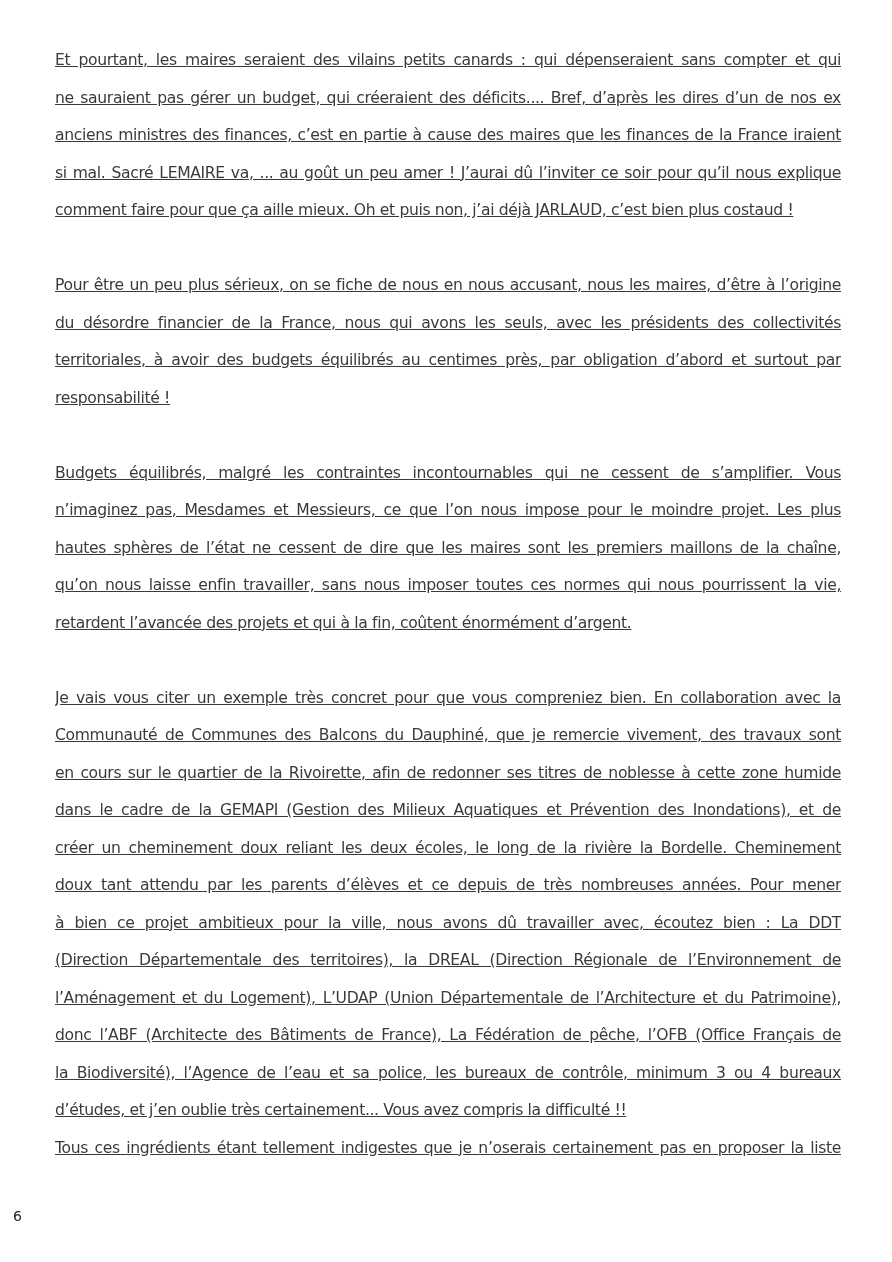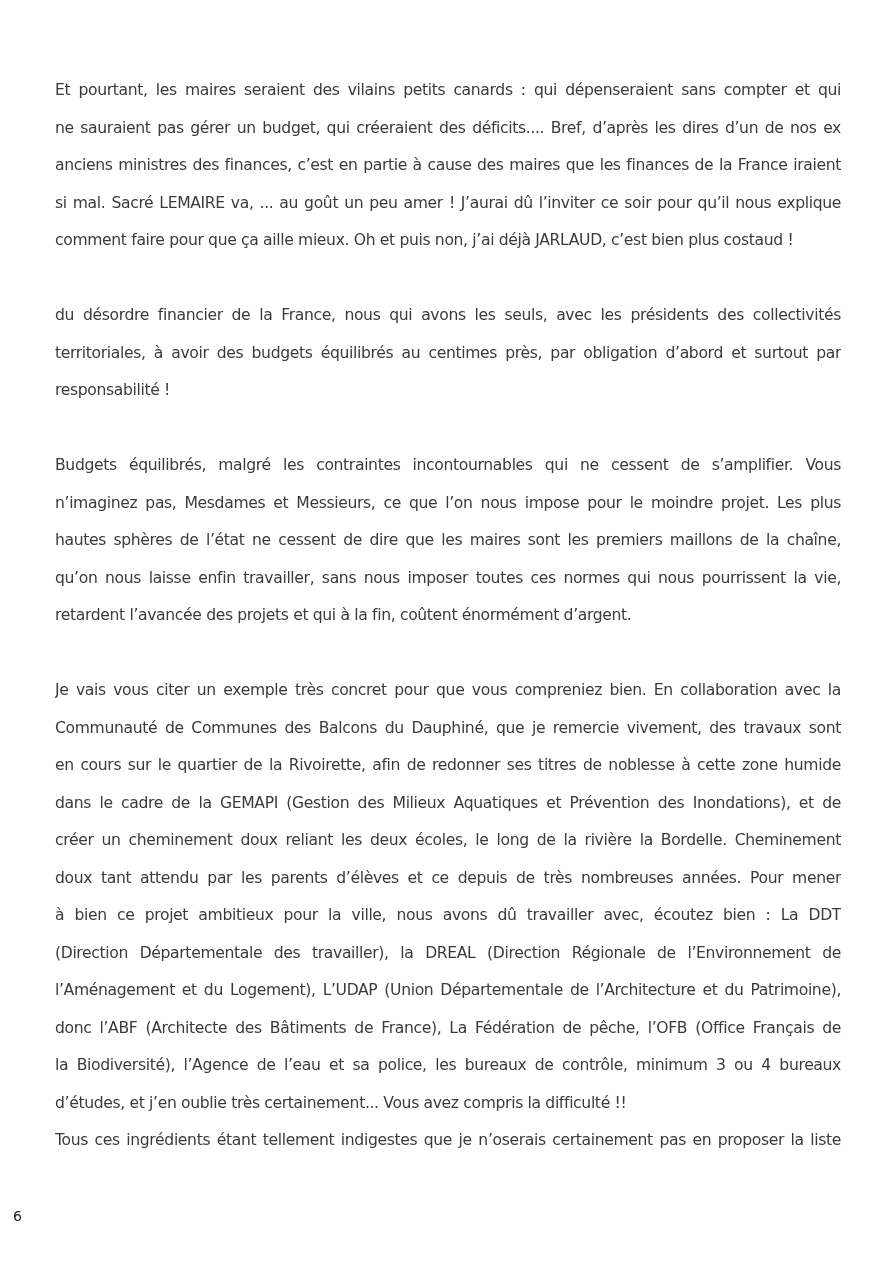--- a/index.html
+++ b/index.html
@@ -11,22 +11,23 @@
       width: 892px;
       height: 1262px;
       position: relative;
       overflow: hidden;
       font-family: "DejaVu Sans", "Liberation Sans", sans-serif;
       color: #3a3a3a;
     }
     .page {
       position: absolute;
       left: 55px;
-      top: 72px;
+      top: 42px;
       width: 786px;
+      text-decoration: underline;
     }
     .paragraph {
       margin: 0 0 37.5px 0;
     }
     .paragraph.tight {
       margin-bottom: 0;
     }
     .line {
       display: block;
       height: 37.5px;
@@ -57,20 +58,21 @@
 
   <div class="paragraph">
     <span class="line">Et pourtant, les maires seraient des vilains petits canards : qui dépenseraient sans compter et qui</span>
     <span class="line">ne sauraient pas gérer un budget, qui créeraient des déficits.... Bref, d’après les dires d’un de nos ex</span>
     <span class="line">anciens ministres des finances, c’est en partie à cause des maires que les finances de la France iraient</span>
     <span class="line">si mal.  Sacré LEMAIRE va, ... au goût un peu amer ! J’aurai dû l’inviter ce soir pour qu’il nous explique</span>
     <span class="line last">comment faire pour que ça aille mieux. Oh et puis non, j’ai déjà JARLAUD, c’est bien plus costaud !</span>
   </div>
 
   <div class="paragraph">
+    <span class="line">Pour être un peu plus sérieux, on se fiche de nous en nous accusant, nous les maires, d’être à l’origine</span>
     <span class="line">du désordre financier de la France, nous qui avons les seuls, avec les présidents des collectivités</span>
     <span class="line">territoriales, à avoir des budgets équilibrés au centimes près, par obligation d’abord et surtout par</span>
     <span class="line last">responsabilité !</span>
   </div>
 
   <div class="paragraph">
     <span class="line">Budgets équilibrés, malgré les contraintes incontournables qui ne cessent de s’amplifier. Vous</span>
     <span class="line">n’imaginez pas, Mesdames et Messieurs, ce que l’on nous impose pour le moindre projet. Les plus</span>
     <span class="line">hautes sphères de l’état ne cessent de dire que les maires sont les premiers maillons de la chaîne,</span>
     <span class="line">qu’on nous laisse enfin travailler, sans nous imposer toutes ces normes qui nous pourrissent la vie,</span>
@@ -78,21 +80,21 @@
   </div>
 
   <div class="paragraph tight">
     <span class="line">Je vais vous citer un exemple très concret pour que vous compreniez bien. En collaboration avec la</span>
     <span class="line">Communauté de Communes des Balcons du Dauphiné, que je remercie vivement, des travaux sont</span>
     <span class="line">en cours sur le quartier de la Rivoirette, afin de redonner ses titres de noblesse à cette zone humide</span>
     <span class="line">dans le cadre de la GEMAPI (Gestion des Milieux Aquatiques et Prévention des Inondations), et de</span>
     <span class="line">créer un cheminement doux reliant les deux écoles, le long de la rivière la Bordelle. Cheminement</span>
     <span class="line">doux tant attendu par les parents d’élèves et ce depuis de très nombreuses années. Pour mener</span>
     <span class="line">à bien ce projet ambitieux pour la ville, nous avons dû travailler avec, écoutez bien : La DDT</span>
-    <span class="line">(Direction Départementale des travailler), la DREAL (Direction Régionale de l’Environnement de</span>
+    <span class="line">(Direction Départementale des territoires), la DREAL (Direction Régionale de l’Environnement de</span>
     <span class="line">l’Aménagement et du Logement), L’UDAP (Union Départementale de l’Architecture et du Patrimoine),</span>
     <span class="line">donc l’ABF (Architecte des Bâtiments de France), La Fédération de pêche, l’OFB (Office Français de</span>
     <span class="line">la Biodiversité), l’Agence de l’eau et sa police, les bureaux de contrôle, minimum 3 ou 4 bureaux</span>
     <span class="line last">d’études, et j’en oublie très certainement... Vous avez compris la difficulté !!</span>
   </div>
 
   <div class="paragraph tight">
     <span class="line">Tous ces ingrédients étant tellement indigestes que je n’oserais certainement pas en proposer la liste</span>
   </div>
 

